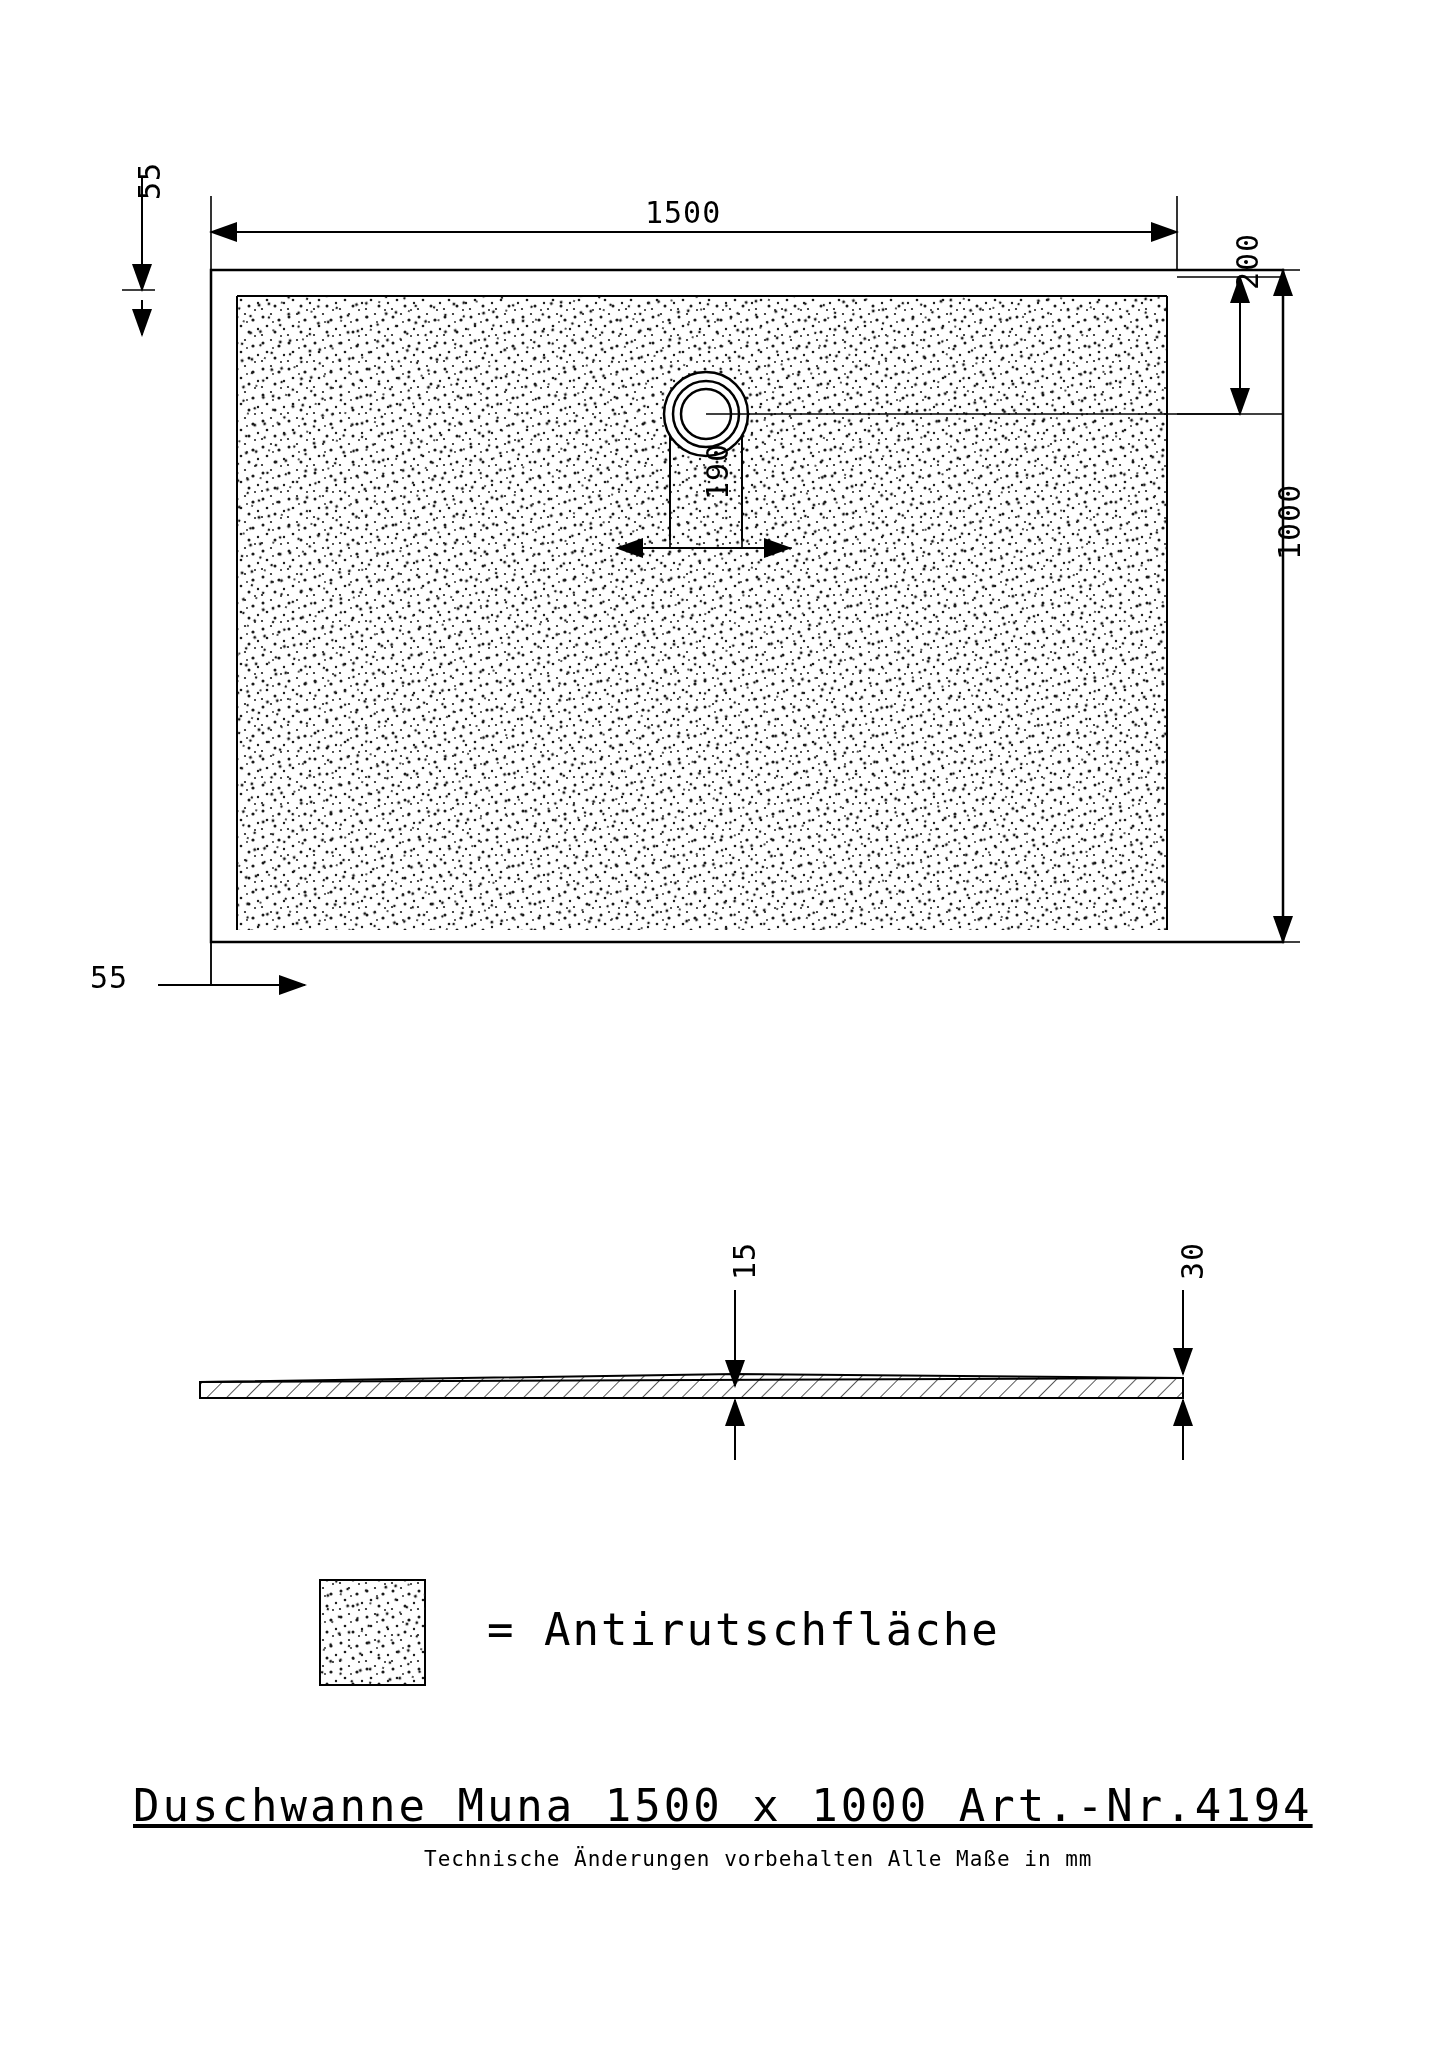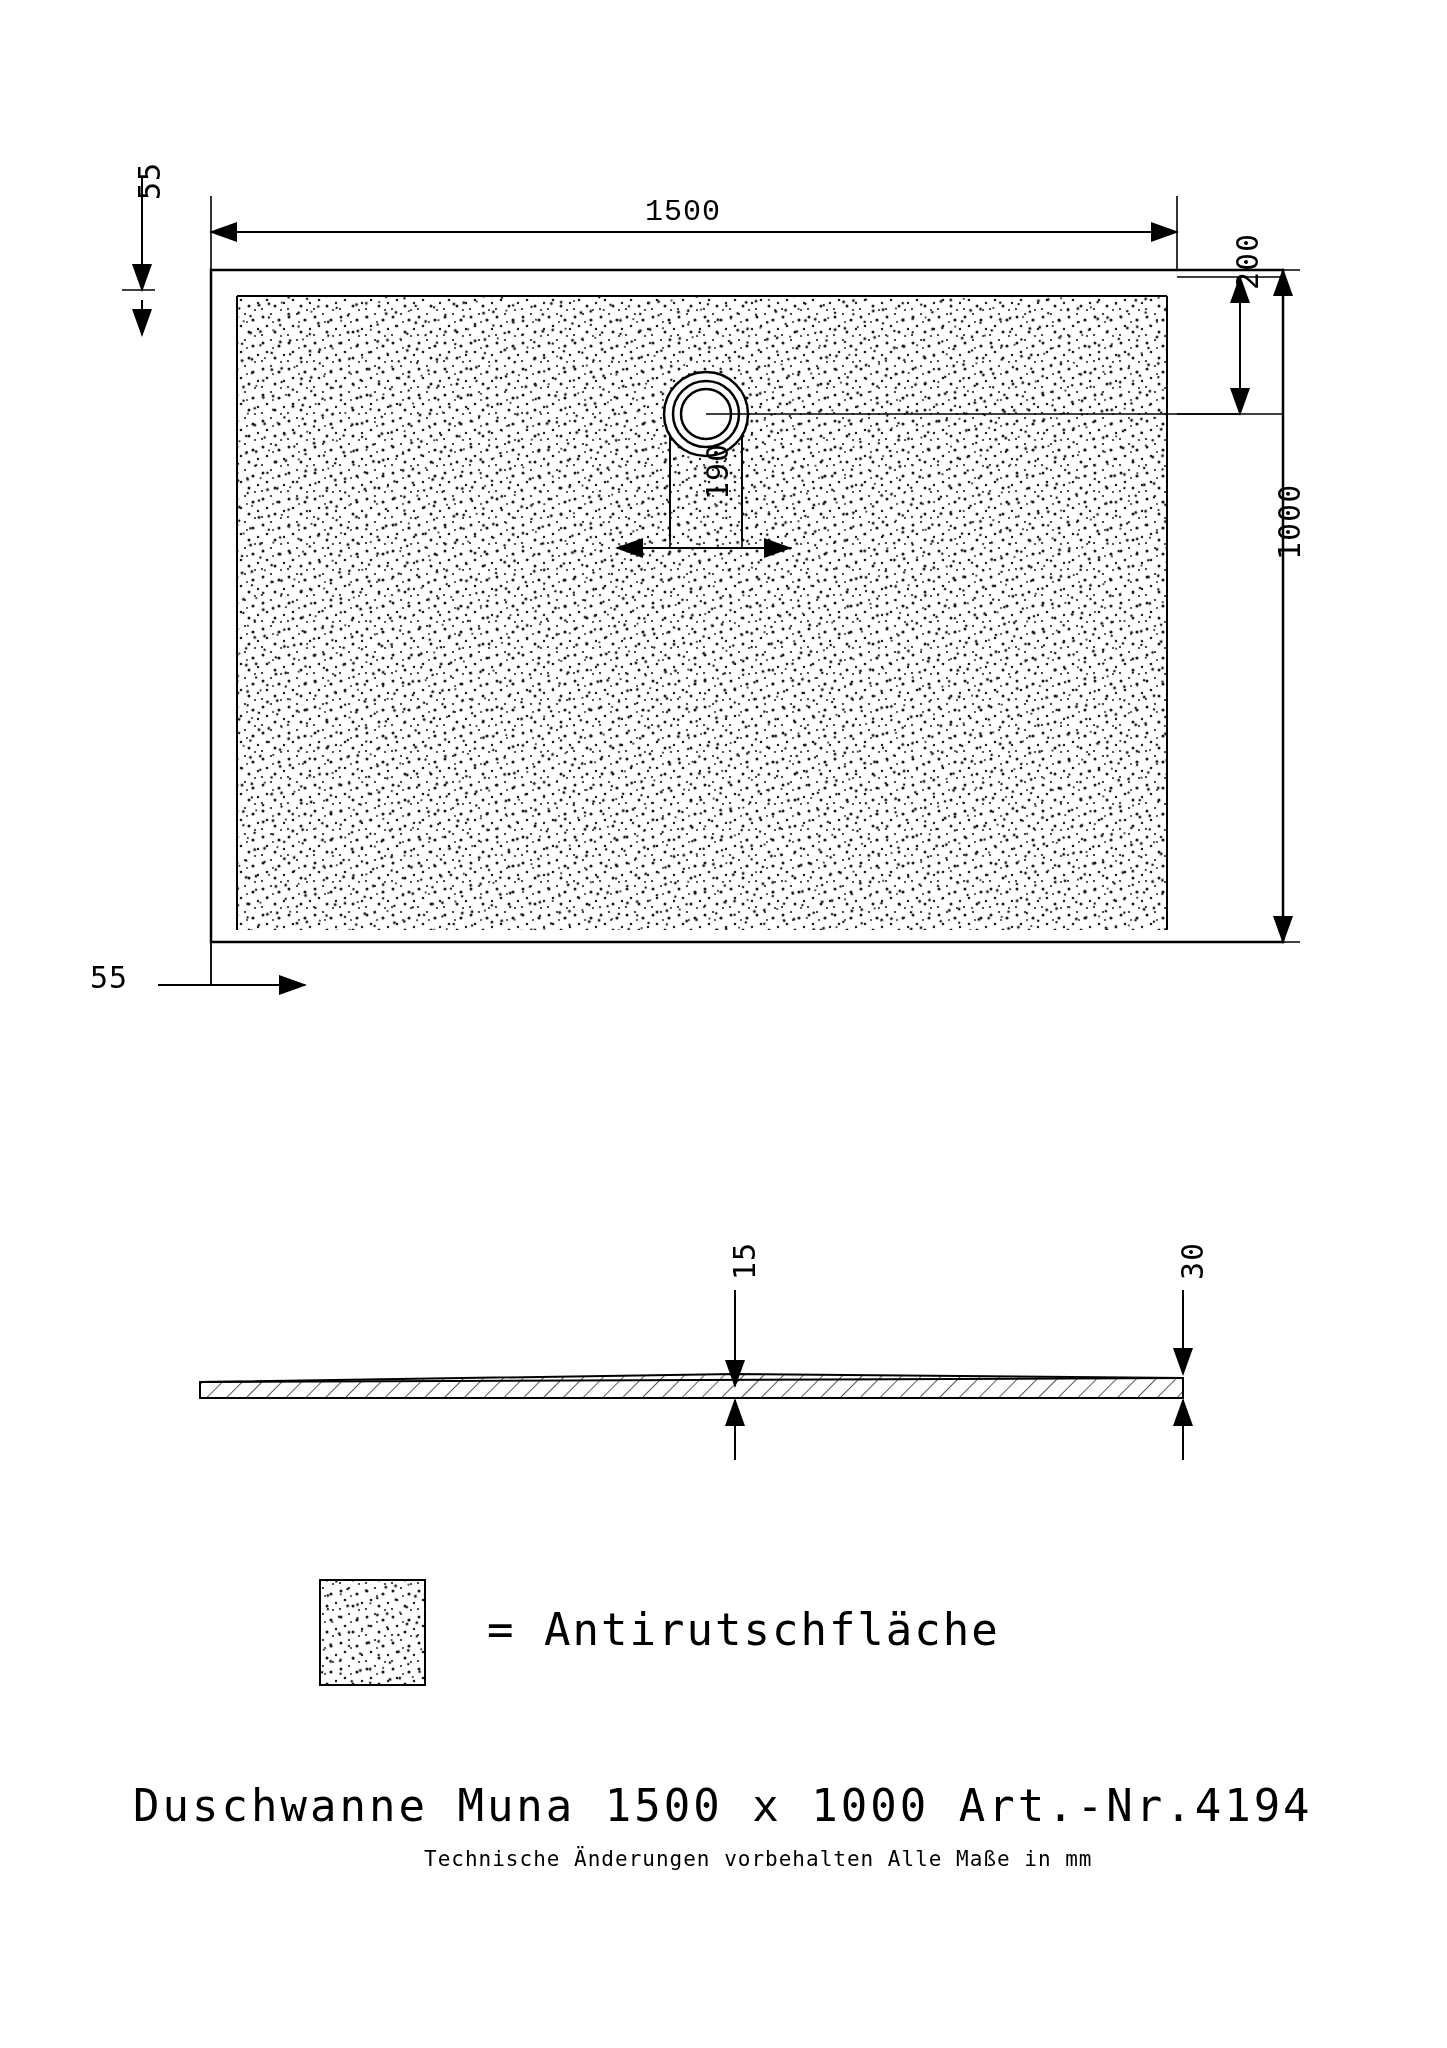--- a/index.html
+++ b/index.html
@@ -3,21 +3,21 @@
 <meta charset="utf-8">
 <style>
   html,body{margin:0;padding:0;background:#ffffff;}
   body{width:1447px;height:2048px;position:relative;font-family:"DejaVu Sans Mono",monospace;color:#000;}
   .stage{position:absolute;left:0;top:0;width:1447px;height:2048px;}
   svg{display:block;}
   .txt{position:absolute;white-space:nowrap;font-family:"DejaVu Sans Mono",monospace;color:#000;}
   .rot{transform:rotate(-90deg);transform-origin:left top;}
   .t-dim{font-size:30px;letter-spacing:1px;}
   .t-legend{font-size:44px;letter-spacing:2px;}
-  .t-title{font-size:44px;letter-spacing:3px;}
+  .t-title{font-size:44px;letter-spacing:3px;text-decoration:underline;}
   .t-sub{font-size:21px;letter-spacing:1px;text-align:right;}
 </style>
 </head>
 <body>
 
 <div class="stage">
 
   <svg width="1447" height="2048" viewBox="0 0 1447 2048">
     <defs>
       <pattern id="speckle" width="26" height="26" patternUnits="userSpaceOnUse">
@@ -110,21 +110,21 @@
     </g>
 
     <g>
       <rect x="320" y="1580" width="105" height="105" fill="url(#speckle)" stroke="#000" stroke-width="2"></rect>
       <rect x="320" y="1580" width="105" height="105" fill="url(#speckle2)" stroke="none"></rect>
     </g>
   </svg>
 
   <div class="txt t-dim rot" style="left:132px; top:200px;">55</div>
 
-  <div class="txt t-dim" style="left:645px; top:195px;font-family:Liberation Mono, monospace;">1500</div>
+  <div class="txt t-dim" style="left:645px; top:195px;">1500</div>
 
   <div class="txt t-dim rot" style="left:1230px; top:290px;">200</div>
 
   <div class="txt t-dim rot" style="left:1272px; top:560px;">1000</div>
 
   <div class="txt t-dim rot" style="left:700px; top:500px;">190</div>
 
   <div class="txt t-dim" style="left:90px; top:960px;">55</div>
 
   <div class="txt t-dim rot" style="left:727px; top:1280px;">15</div>

